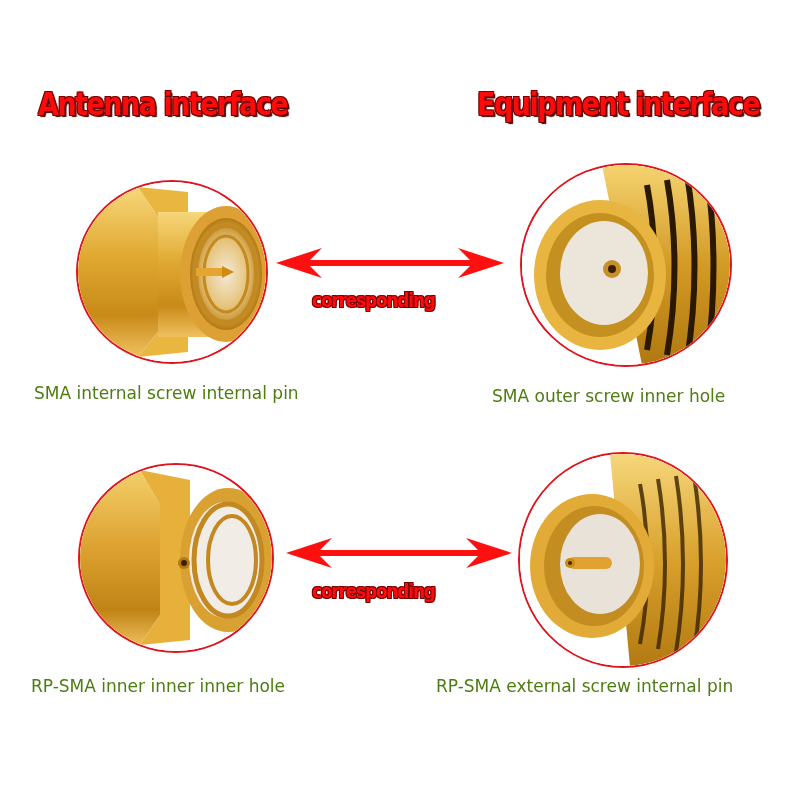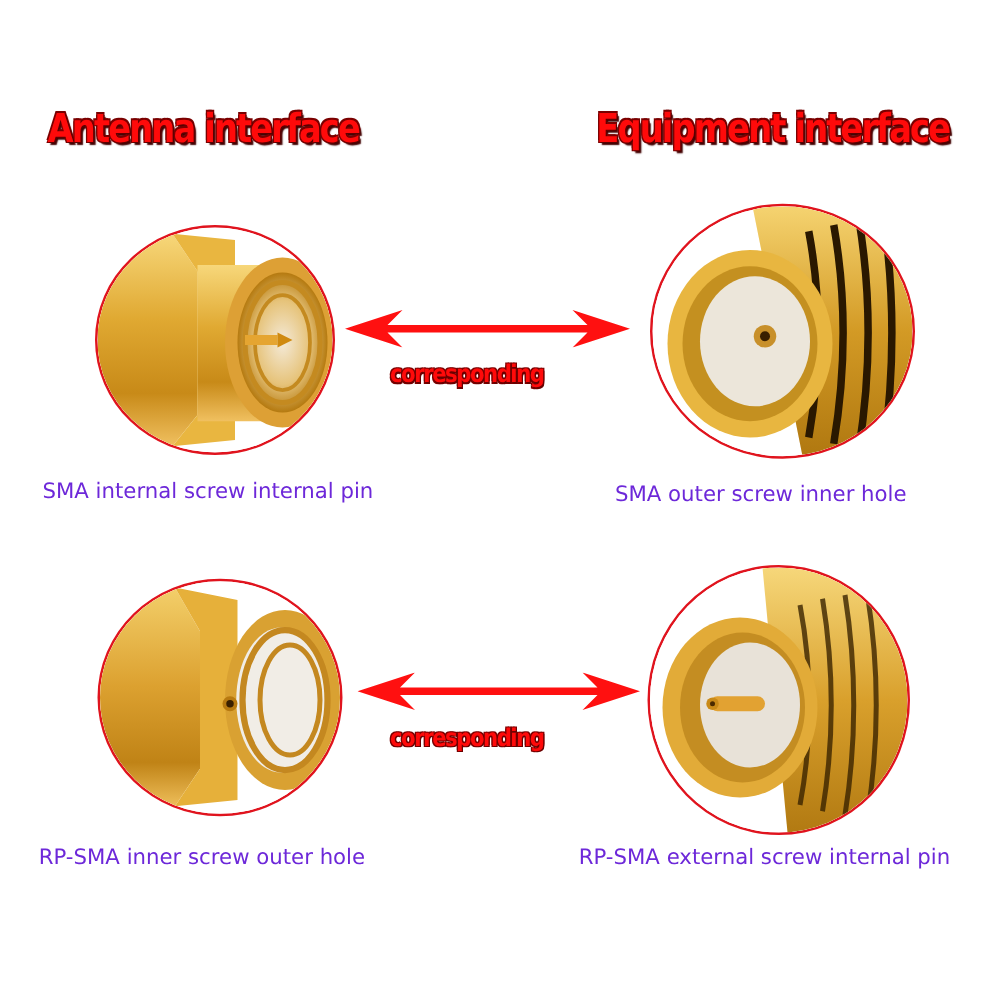--- a/index.html
+++ b/index.html
@@ -9,21 +9,21 @@
       font-size: 27px; color: #ff0a0a; letter-spacing: -1.5px; transform: scaleY(1.18);
       text-shadow: 1px 1px 0 #5a0000, -1px -1px 0 #7a0000, 1px -1px 0 #7a0000, -1px 1px 0 #7a0000, 2px 2px 1px #400000;
       white-space: nowrap;
     }
     #h-left { left: 38px; }
     #h-right { left: 477px; }
     .circle {
       position: absolute; border: 2.5px solid #e0141e; border-radius: 50%; overflow: hidden; background: #fff;
     }
     .caption {
-      position: absolute; font-family: "DejaVu Sans", sans-serif; font-size: 17px; color: #6d28d9; white-space: nowrap;
+      position: absolute; font-family: "DejaVu Sans", sans-serif; font-size: 17px; color: #4d7c0f; white-space: nowrap;
     }
     .arrow { position: absolute; }
     .corr {
       position: absolute; font-family: "DejaVu Sans", sans-serif; font-weight: bold; font-size: 17px; color: #ff0a0a;
       letter-spacing: -1.2px; transform: scaleY(1.15);
       text-shadow: 1px 1px 0 #6a0000, -1px -1px 0 #7a0000, 1px -1px 0 #7a0000, -1px 1px 0 #7a0000;
       white-space: nowrap;
     }
   </style>
 </head>
@@ -139,14 +139,14 @@
     </g>
     <ellipse cx="72" cy="112" rx="62" ry="72" fill="#e2ab38"></ellipse>
     <ellipse cx="74" cy="112" rx="50" ry="60" fill="#c48d22"></ellipse>
     <ellipse cx="80" cy="110" rx="40" ry="50" fill="#e8e2d8"></ellipse>
     <rect x="48" y="103" width="44" height="12" rx="6" fill="#e2a232"></rect>
     <circle cx="50" cy="109" r="5" fill="#c98a18"></circle>
     <circle cx="50" cy="109" r="2" fill="#4a2a00"></circle>
   </svg>
 </div>
 
-<div class="caption" style="left:31px; top:676px;">RP-SMA inner screw outer hole</div>
-<div class="caption" style="left:463px; top:676px;">RP-SMA external screw internal pin</div>
+<div class="caption" style="left:31px; top:676px;">RP-SMA inner inner inner hole</div>
+<div class="caption" style="left:436px; top:676px;">RP-SMA external screw internal pin</div>
 
 </body></html>

